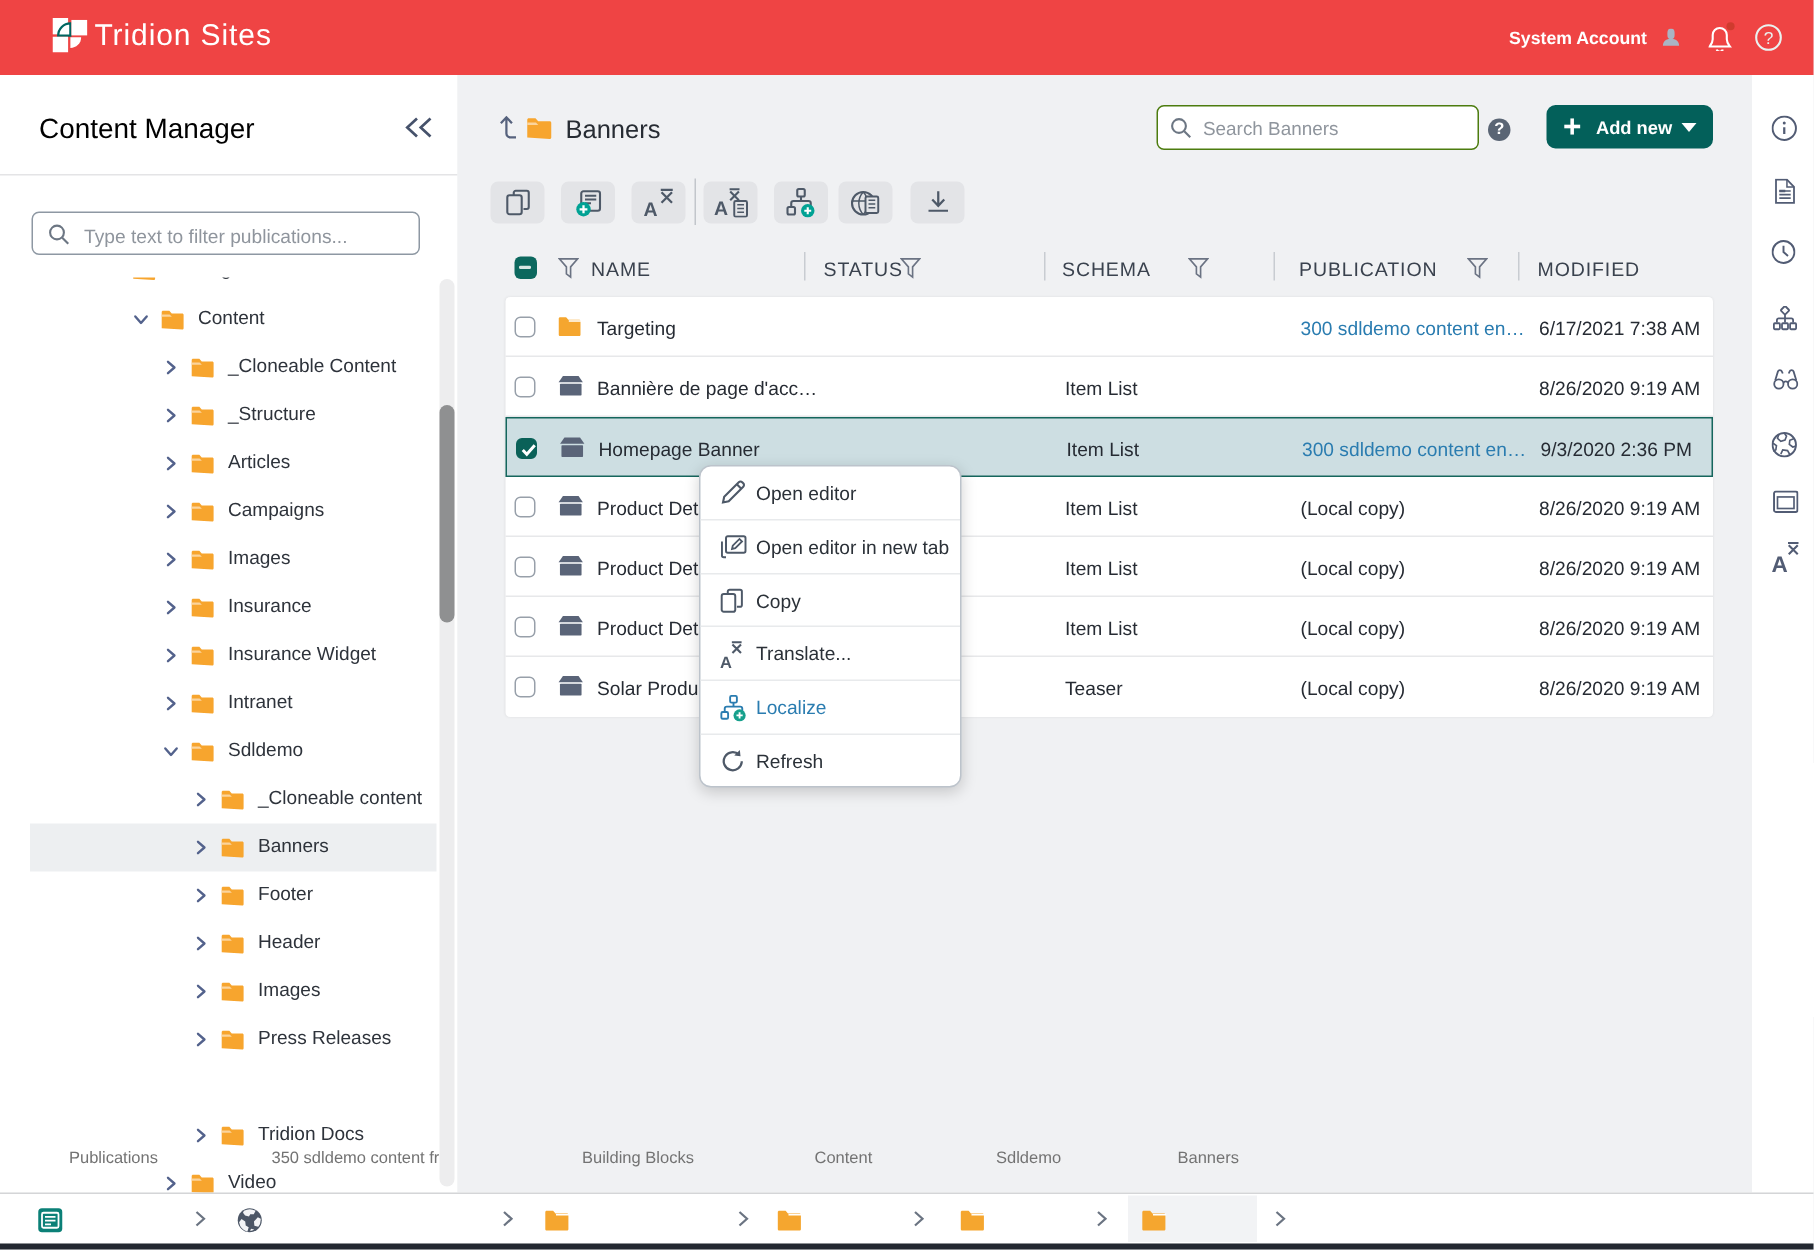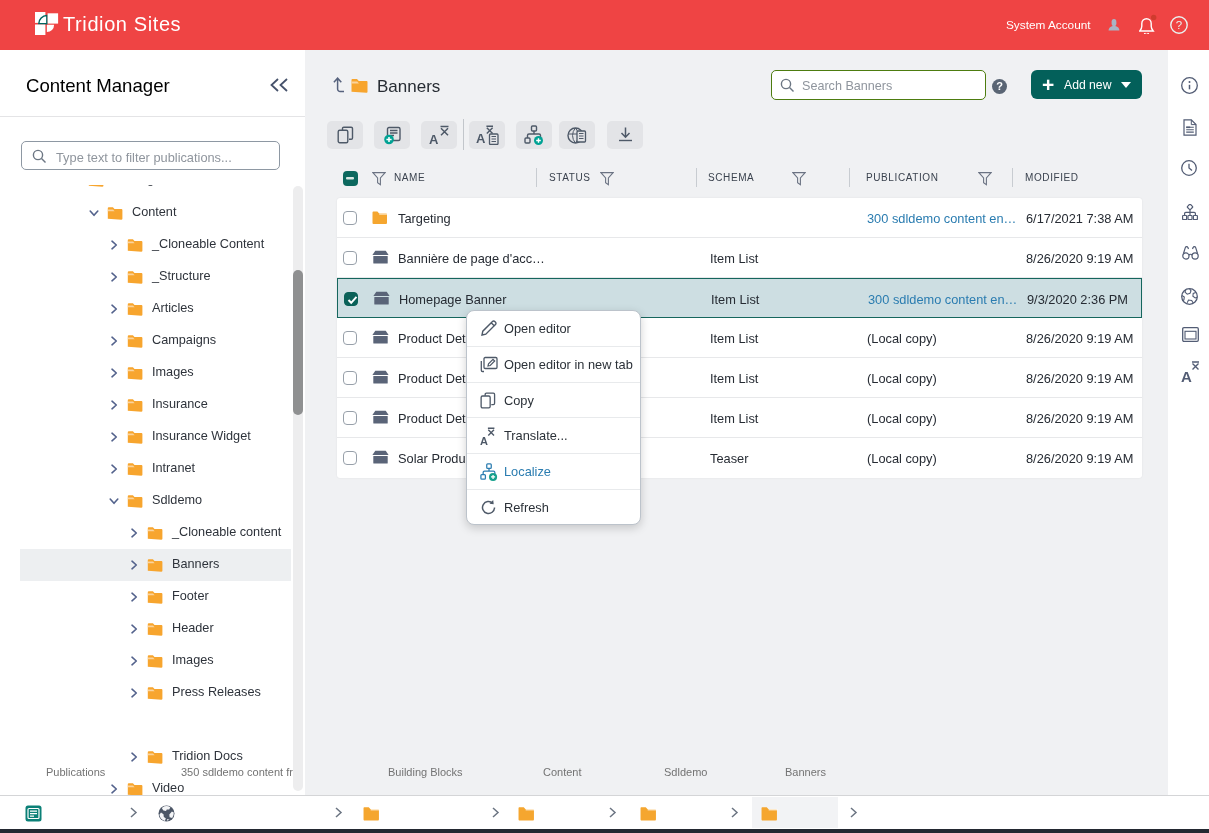--- a/index.html
+++ b/index.html
@@ -1,21 +1,21 @@
 <!DOCTYPE html>
 <html><head>
 <meta charset="utf-8">
 <style>
 *{margin:0;padding:0;box-sizing:border-box}
 html,body{width:1209px;height:833px;overflow:hidden;font-family:"Liberation Sans",sans-serif;background:#f0f1f3}
 .abs{position:absolute}
 
 #topbar{position:absolute;left:0;top:0;width:1209px;height:50px;background:#ef4444}
 #logotext{position:absolute;left:63px;top:13px;color:#fff;font-size:20px;letter-spacing:.6px}
-#sysacct{position:absolute;left:1006px;top:18px;color:#fff;font-size:11.8px;font-weight:normal}
+#sysacct{position:absolute;left:1006px;top:18px;color:#fff;font-size:11.8px;font-weight:bold}
 
 #sidebar{position:absolute;left:0;top:50px;width:305px;height:745px;background:#fff}
 #treebox{position:absolute;left:0;top:0;width:305px;height:833px}
 #cmtitle{position:absolute;left:26px;top:77px;font-size:18.6px;line-height:18px;color:#000000}
 #collapse{position:absolute;left:269px;top:78px}
 #sbdivider{position:absolute;left:0;top:116px;width:305px;height:1px;background:#e4e4e6}
 #sbsearch{position:absolute;left:21px;top:141px;width:259px;height:29px;border:1px solid #8e98a3;border-radius:5px;background:#fff}
 #sbsearch span{position:absolute;left:34px;top:8px;font-size:12.8px;color:#8f959d}
 .trow{position:absolute;height:32px;width:291px;left:0;display:flex;align-items:center;font-size:12.7px;color:#2e333b}
 .trow .chev{position:absolute;top:11px}
@@ -26,26 +26,26 @@
 #sbtrack{position:absolute;left:293px;top:186px;width:10px;height:605px;background:#ededee;border-radius:5px}
 #sbthumb{position:absolute;left:293px;top:270px;width:10px;height:145px;background:#8f9091;border-radius:5px}
 
 #main{position:absolute;left:305px;top:50px;width:863px;height:745px;background:#f0f1f3}
 #bannertitle{position:absolute;left:377px;top:78px;font-size:17px;line-height:17px;color:#272c33}
 #mainsearch{position:absolute;left:771px;top:70px;width:215px;height:30px;border:1px solid #4d7c0f;border-radius:5px;background:#fff}
 #mainsearch span{position:absolute;left:30px;top:8px;font-size:12.6px;color:#8f959d}
 #helpcircle{position:absolute;left:992px;top:79px;width:15px;height:15px;border-radius:50%;background:#5a6574;color:#fff;font-size:11px;font-weight:bold;text-align:center;line-height:15px}
 #addnew{position:absolute;left:1031px;top:70px;width:111px;height:29px;background:#03605a;border-radius:6px;color:#fff}
 #addnew .plus{position:absolute;left:11px;top:5px;font-size:21px;font-weight:bold;line-height:19px}
-#addnew .txt{position:absolute;left:33px;top:8px;font-size:12.2px;font-weight:normal}
+#addnew .txt{position:absolute;left:33px;top:8px;font-size:12.2px;font-weight:bold}
 #addnew .tri{position:absolute;left:90px;top:12px;width:0;height:0;border-left:5.5px solid transparent;border-right:5.5px solid transparent;border-top:6px solid #fff}
 .tbtn{position:absolute;top:121px;width:36px;height:28px;background:#e3e4e7;border-radius:5px;display:flex;align-items:center;justify-content:center}
 #tbdiv{position:absolute;left:463px;top:119px;width:1px;height:31px;background:#c2c6cb}
 
-#thead{position:absolute;left:337px;top:158px;width:805px;height:39px;color:#3a424e;font-size:10px;letter-spacing:.6px}
+#thead{position:absolute;left:337px;top:158px;width:805px;height:39px;color:#3a424e;font-size:13px;letter-spacing:.6px}
 .hsep{position:absolute;top:10px;width:1px;height:19px;background:#c8ccd1}
 #tcard{position:absolute;left:337px;top:197.5px;width:805px;height:280px;background:#fff;border-radius:3px;box-shadow:0 0 2px rgba(0,0,0,.08)}
 .row{position:absolute;left:0;width:805px;height:40px;border-bottom:1px solid #e7e8ea;font-size:12.8px;color:#262b33}
 .row .name{position:absolute;left:61px;top:13px;white-space:nowrap}
 .row .schema{position:absolute;left:373px;top:13px}
 .row .pub{position:absolute;left:530px;top:13px;white-space:nowrap}
 .row .pub.link{color:#2a7cb0}
 .row .mod{position:absolute;left:689px;top:13px;white-space:nowrap}
 .cb{position:absolute;left:6px;top:13px;width:14px;height:14px;border:1.5px solid #98a0aa;border-radius:4px;background:#fff}
 .rowfold{position:absolute;left:35px;top:12px}

